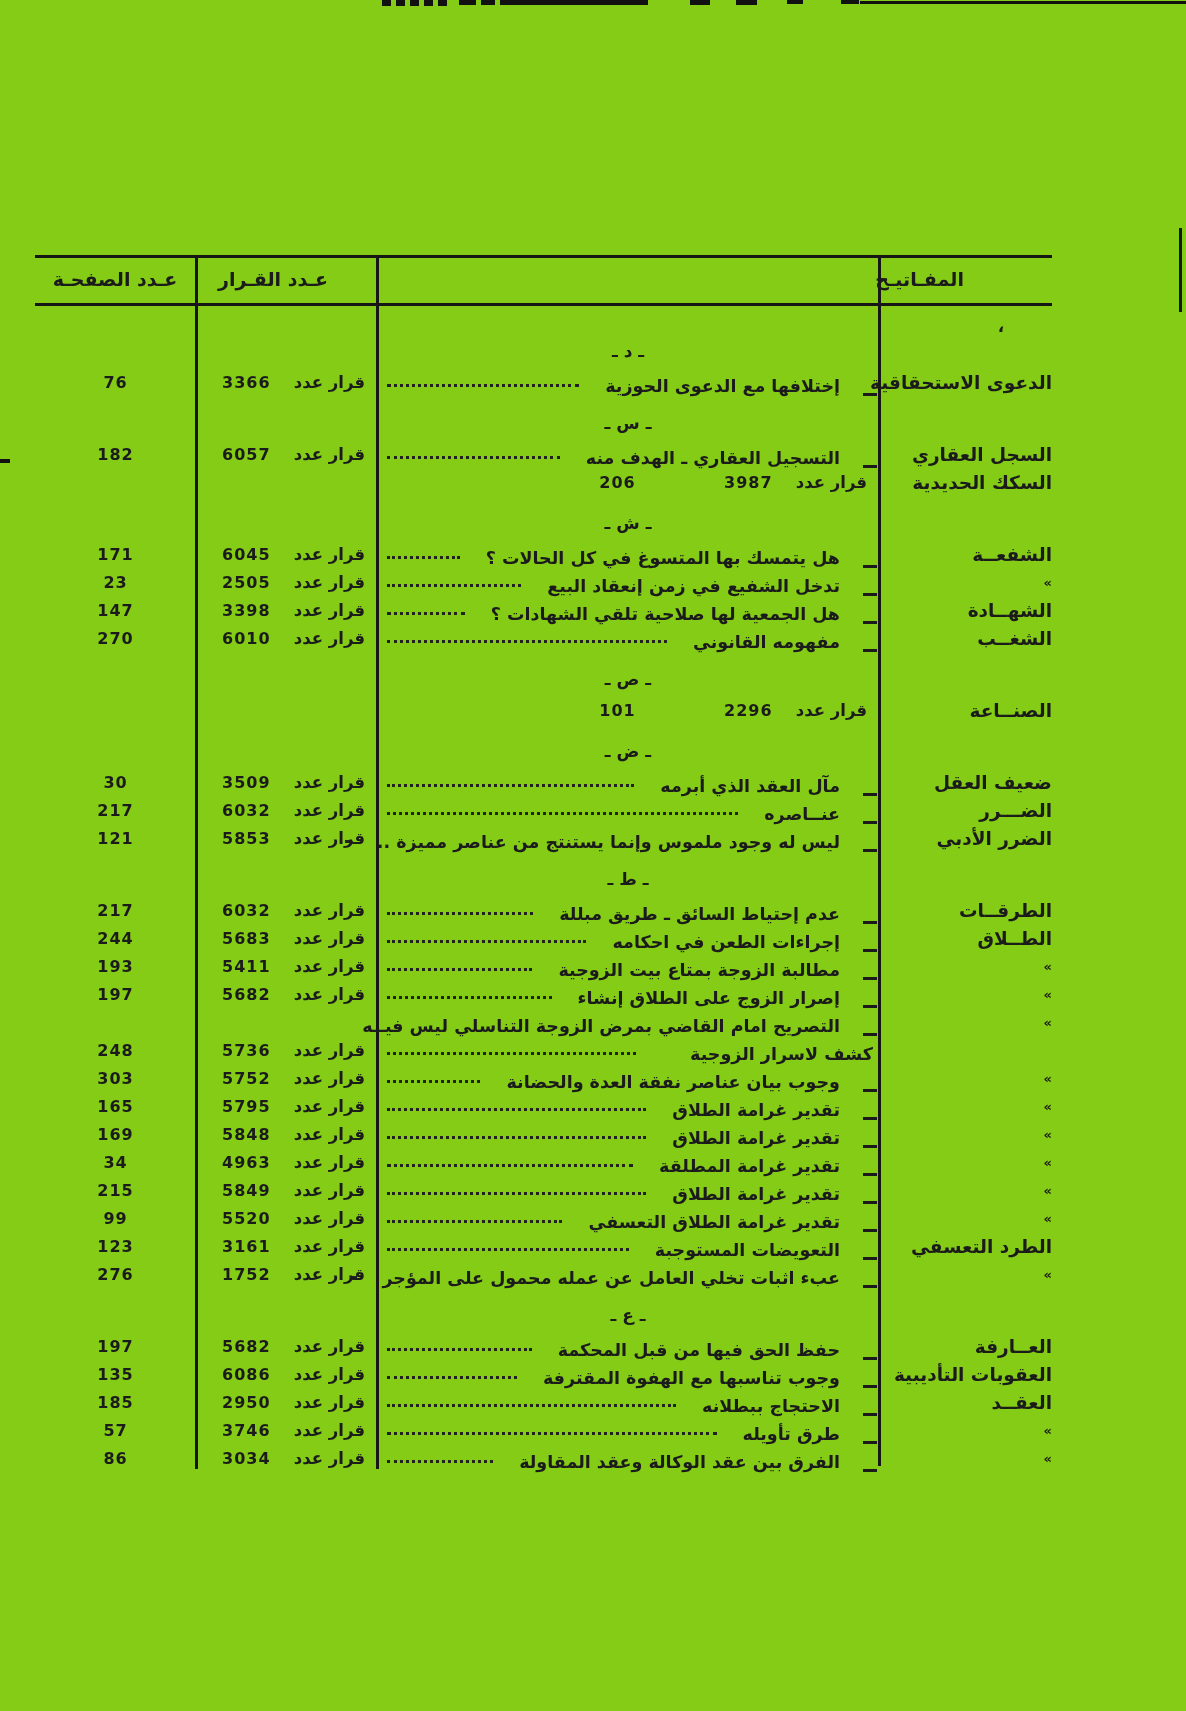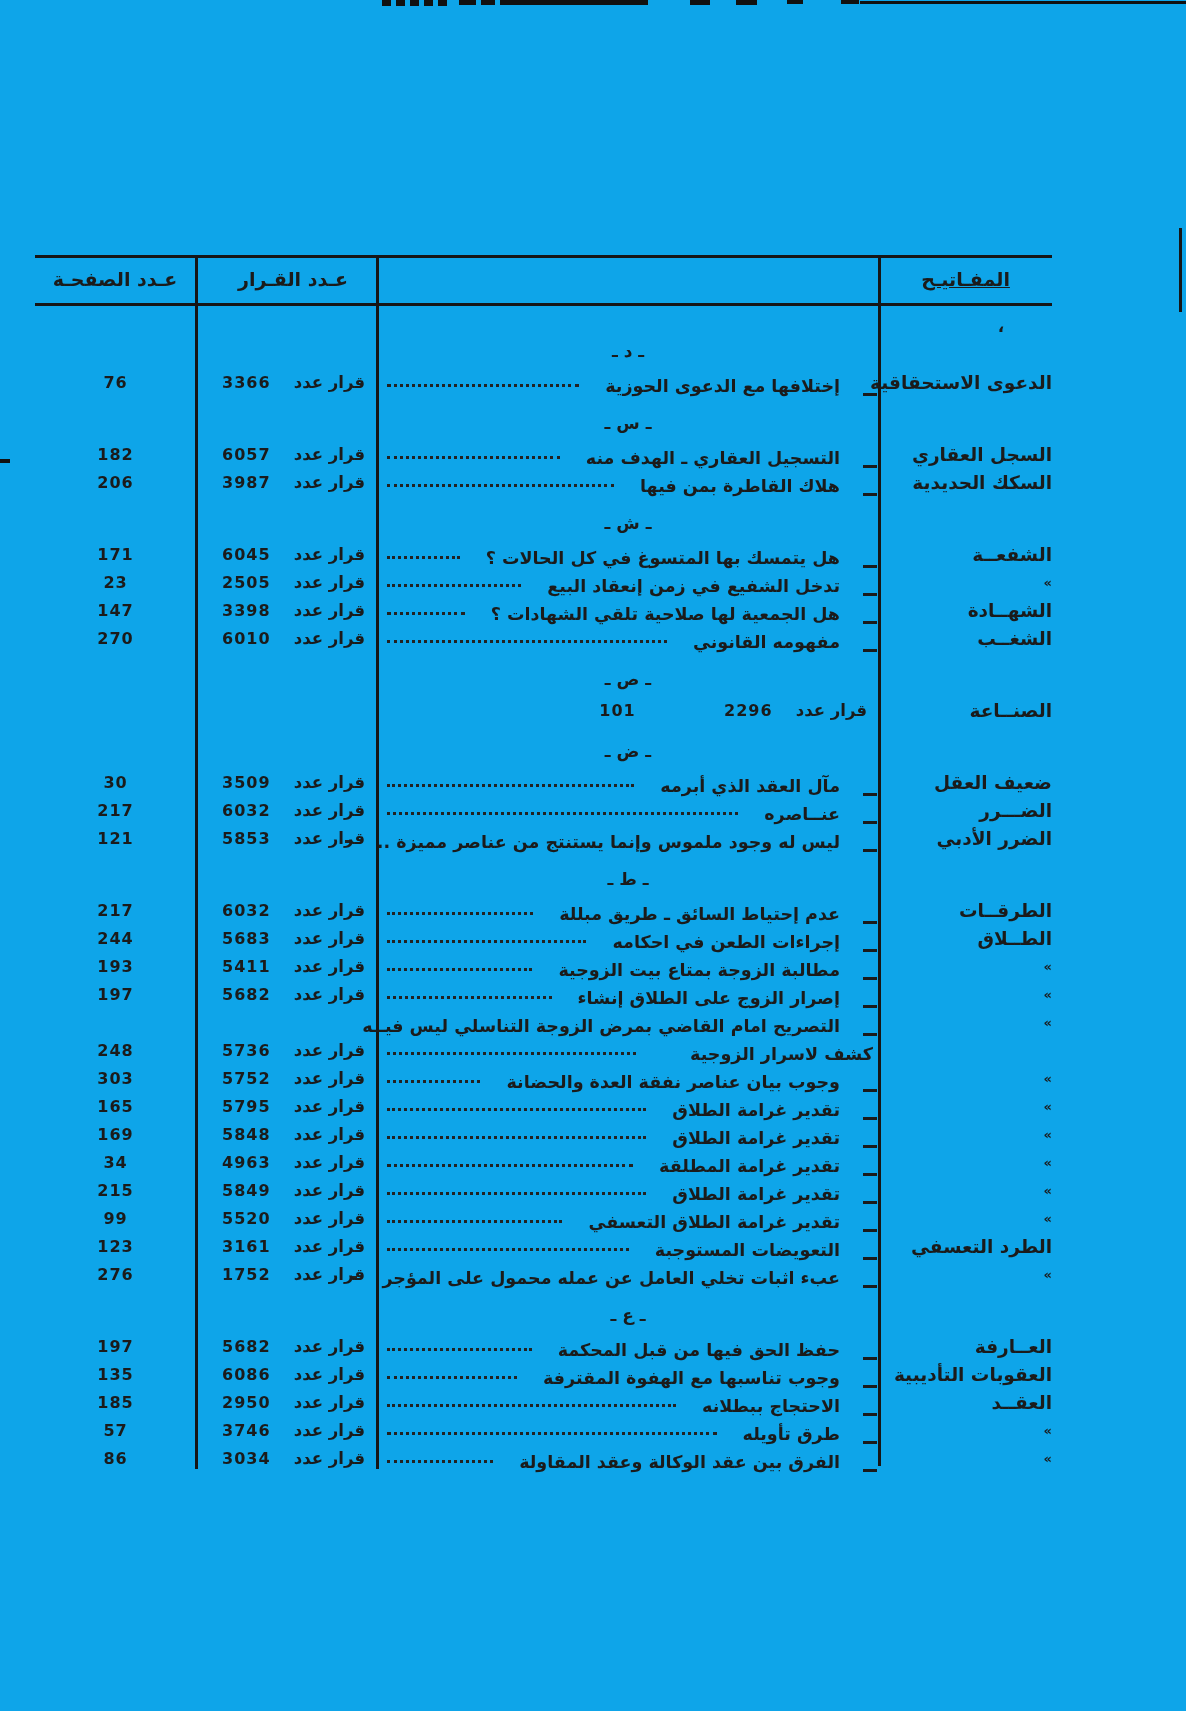--- a/index.html
+++ b/index.html
@@ -1,20 +1,20 @@
 <!DOCTYPE html>
 <html lang="ar" dir="rtl"><head>
 <meta charset="utf-8">
 <style>
   html,body{margin:0;padding:0;background:#e8e8e6;}
   .page{
     position:relative;
     width:1186px;height:1711px;
     margin:0 auto;
-    background:#0ea5e9;
+    background:#84cc16;
     overflow:hidden;
     font-family:"DejaVu Sans","Liberation Sans",sans-serif;
     color:#1b1b1b;
     direction:rtl;
   }
   
   .hrule{position:absolute;background:#161616;}
   .vrule{position:absolute;background:#161616;}
   .rule-top{left:35px;top:255px;width:1017px;height:3px;}
   .rule-head{left:35px;top:303px;width:1017px;height:2.5px;}
@@ -22,22 +22,22 @@
   .v-decision{left:376px;top:255px;width:3px;height:1214px;}
   .v-keys{left:878px;top:255px;width:2.5px;height:1211px;}
   .v-edge{left:1179px;top:228px;width:2.5px;height:84px;}
   
   .col-head{
     position:absolute;top:262px;height:34px;
     display:flex;align-items:center;justify-content:center;
     font-weight:700;font-size:19px;letter-spacing:.5px;white-space:nowrap;
   }
   .head-page{left:35px;width:160px;}
-  .head-decision{left:204px;width:178px;}
-  .head-keys{left:879px;width:173px;text-decoration:underline;}
+  .head-decision{left:184px;width:178px;}
+  .head-keys{left:833px;width:173px;}
   
   .toc{position:absolute;left:35px;top:306px;width:1017px;}
   .section{margin-top:12px;}
   .section:first-child{margin-top:30px;}
   .letter{
     margin-right:173px;width:502px;height:30px;margin-bottom:2px;
     display:flex;align-items:center;justify-content:center;
     font-weight:700;font-size:17px;letter-spacing:2px;
   }
   .row{display:flex;direction:rtl;align-items:flex-end;}
@@ -161,27 +161,20 @@
             <span class="dec-num">6057</span>
           </div>
           <div class="cell pageno">
             <span>182</span>
           </div>
         </div>
         <div class="row">
           <div class="cell key">
             <span>السكك الحديدية</span>
           </div>
-          <div class="cell desc">
-            <div class="desc-line">
-              <span class="dash"></span>
-              <span class="txt">هلاك القاطرة بمن فيها</span>
-              <span class="dots"></span>
-            </div>
-          </div>
           <div class="cell decision">
             <span class="dec-prefix">قرار عدد</span>
             <span class="dec-num">3987</span>
           </div>
           <div class="cell pageno">
             <span>206</span>
           </div>
         </div>
       </div>
       <div class="section">

